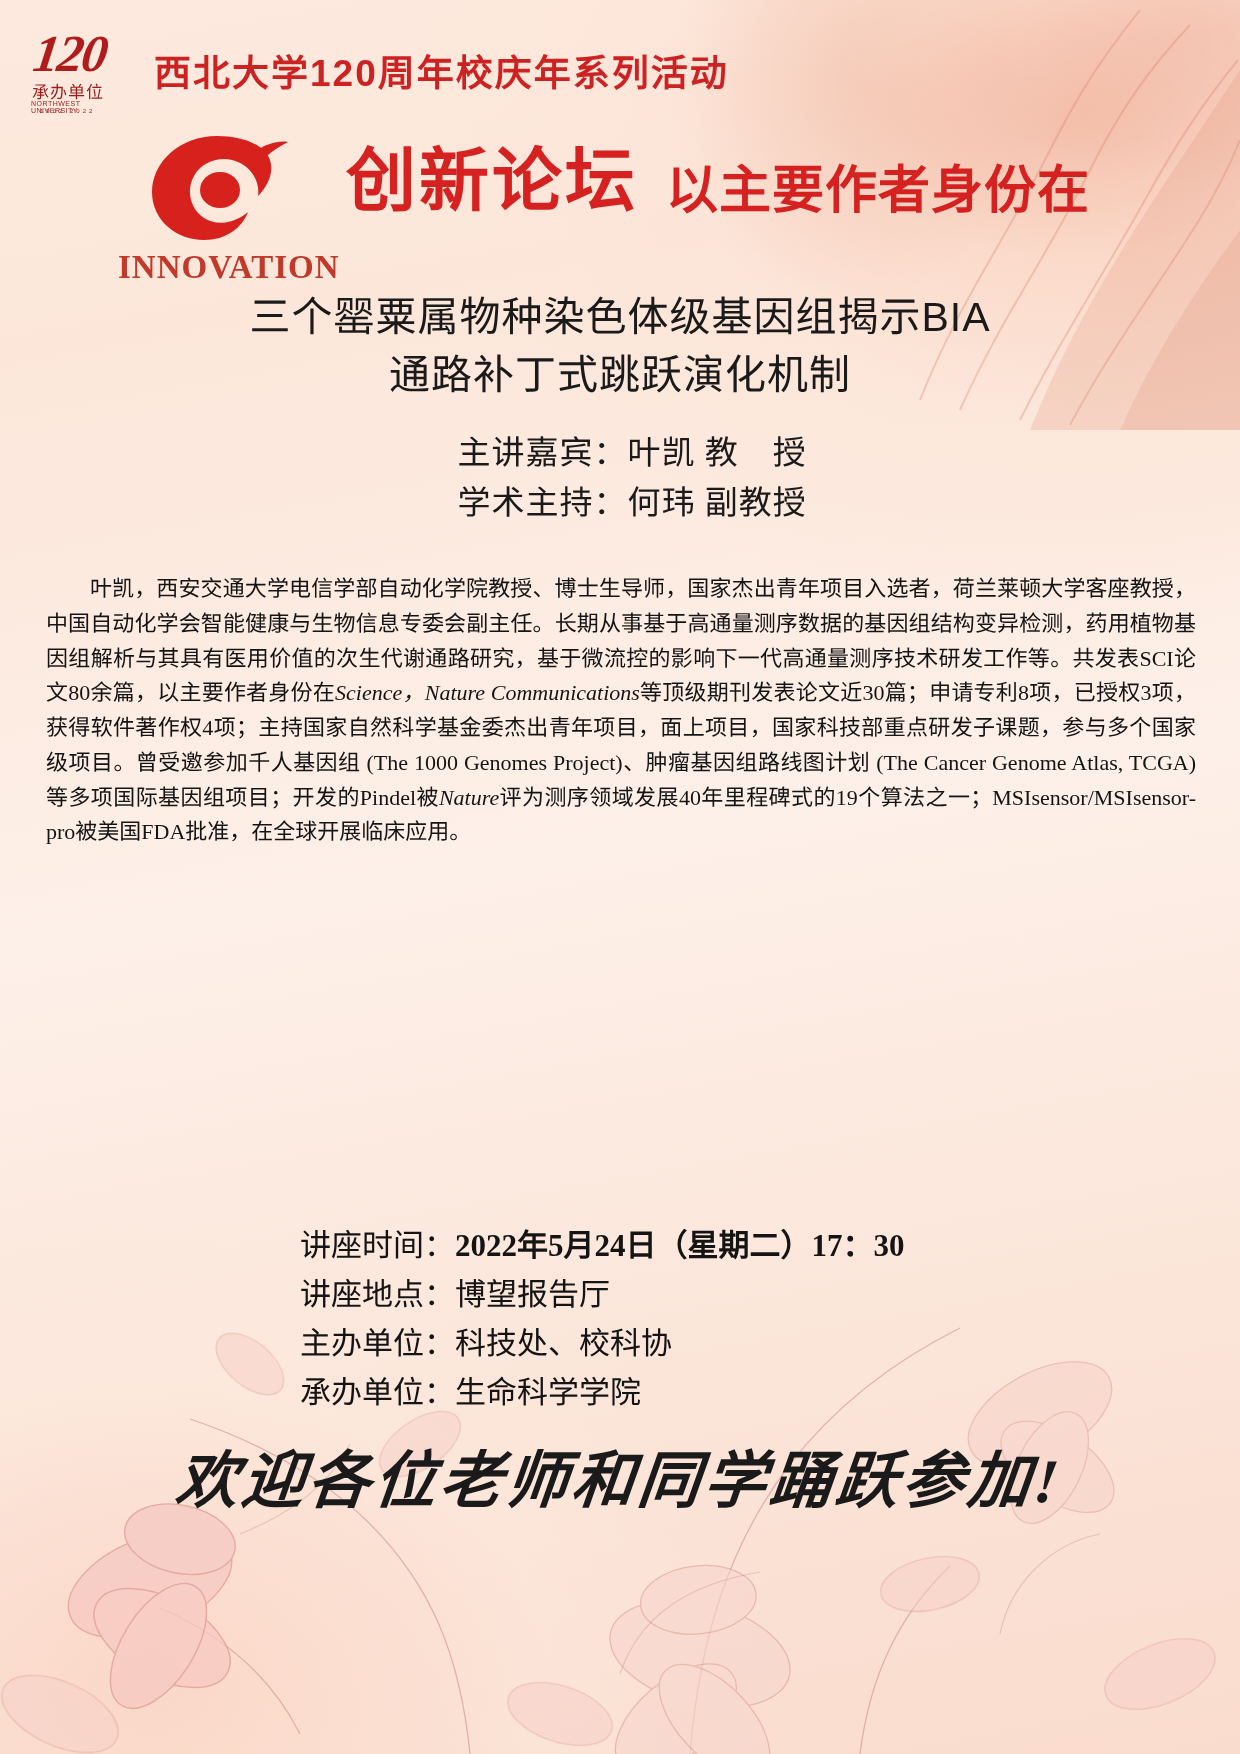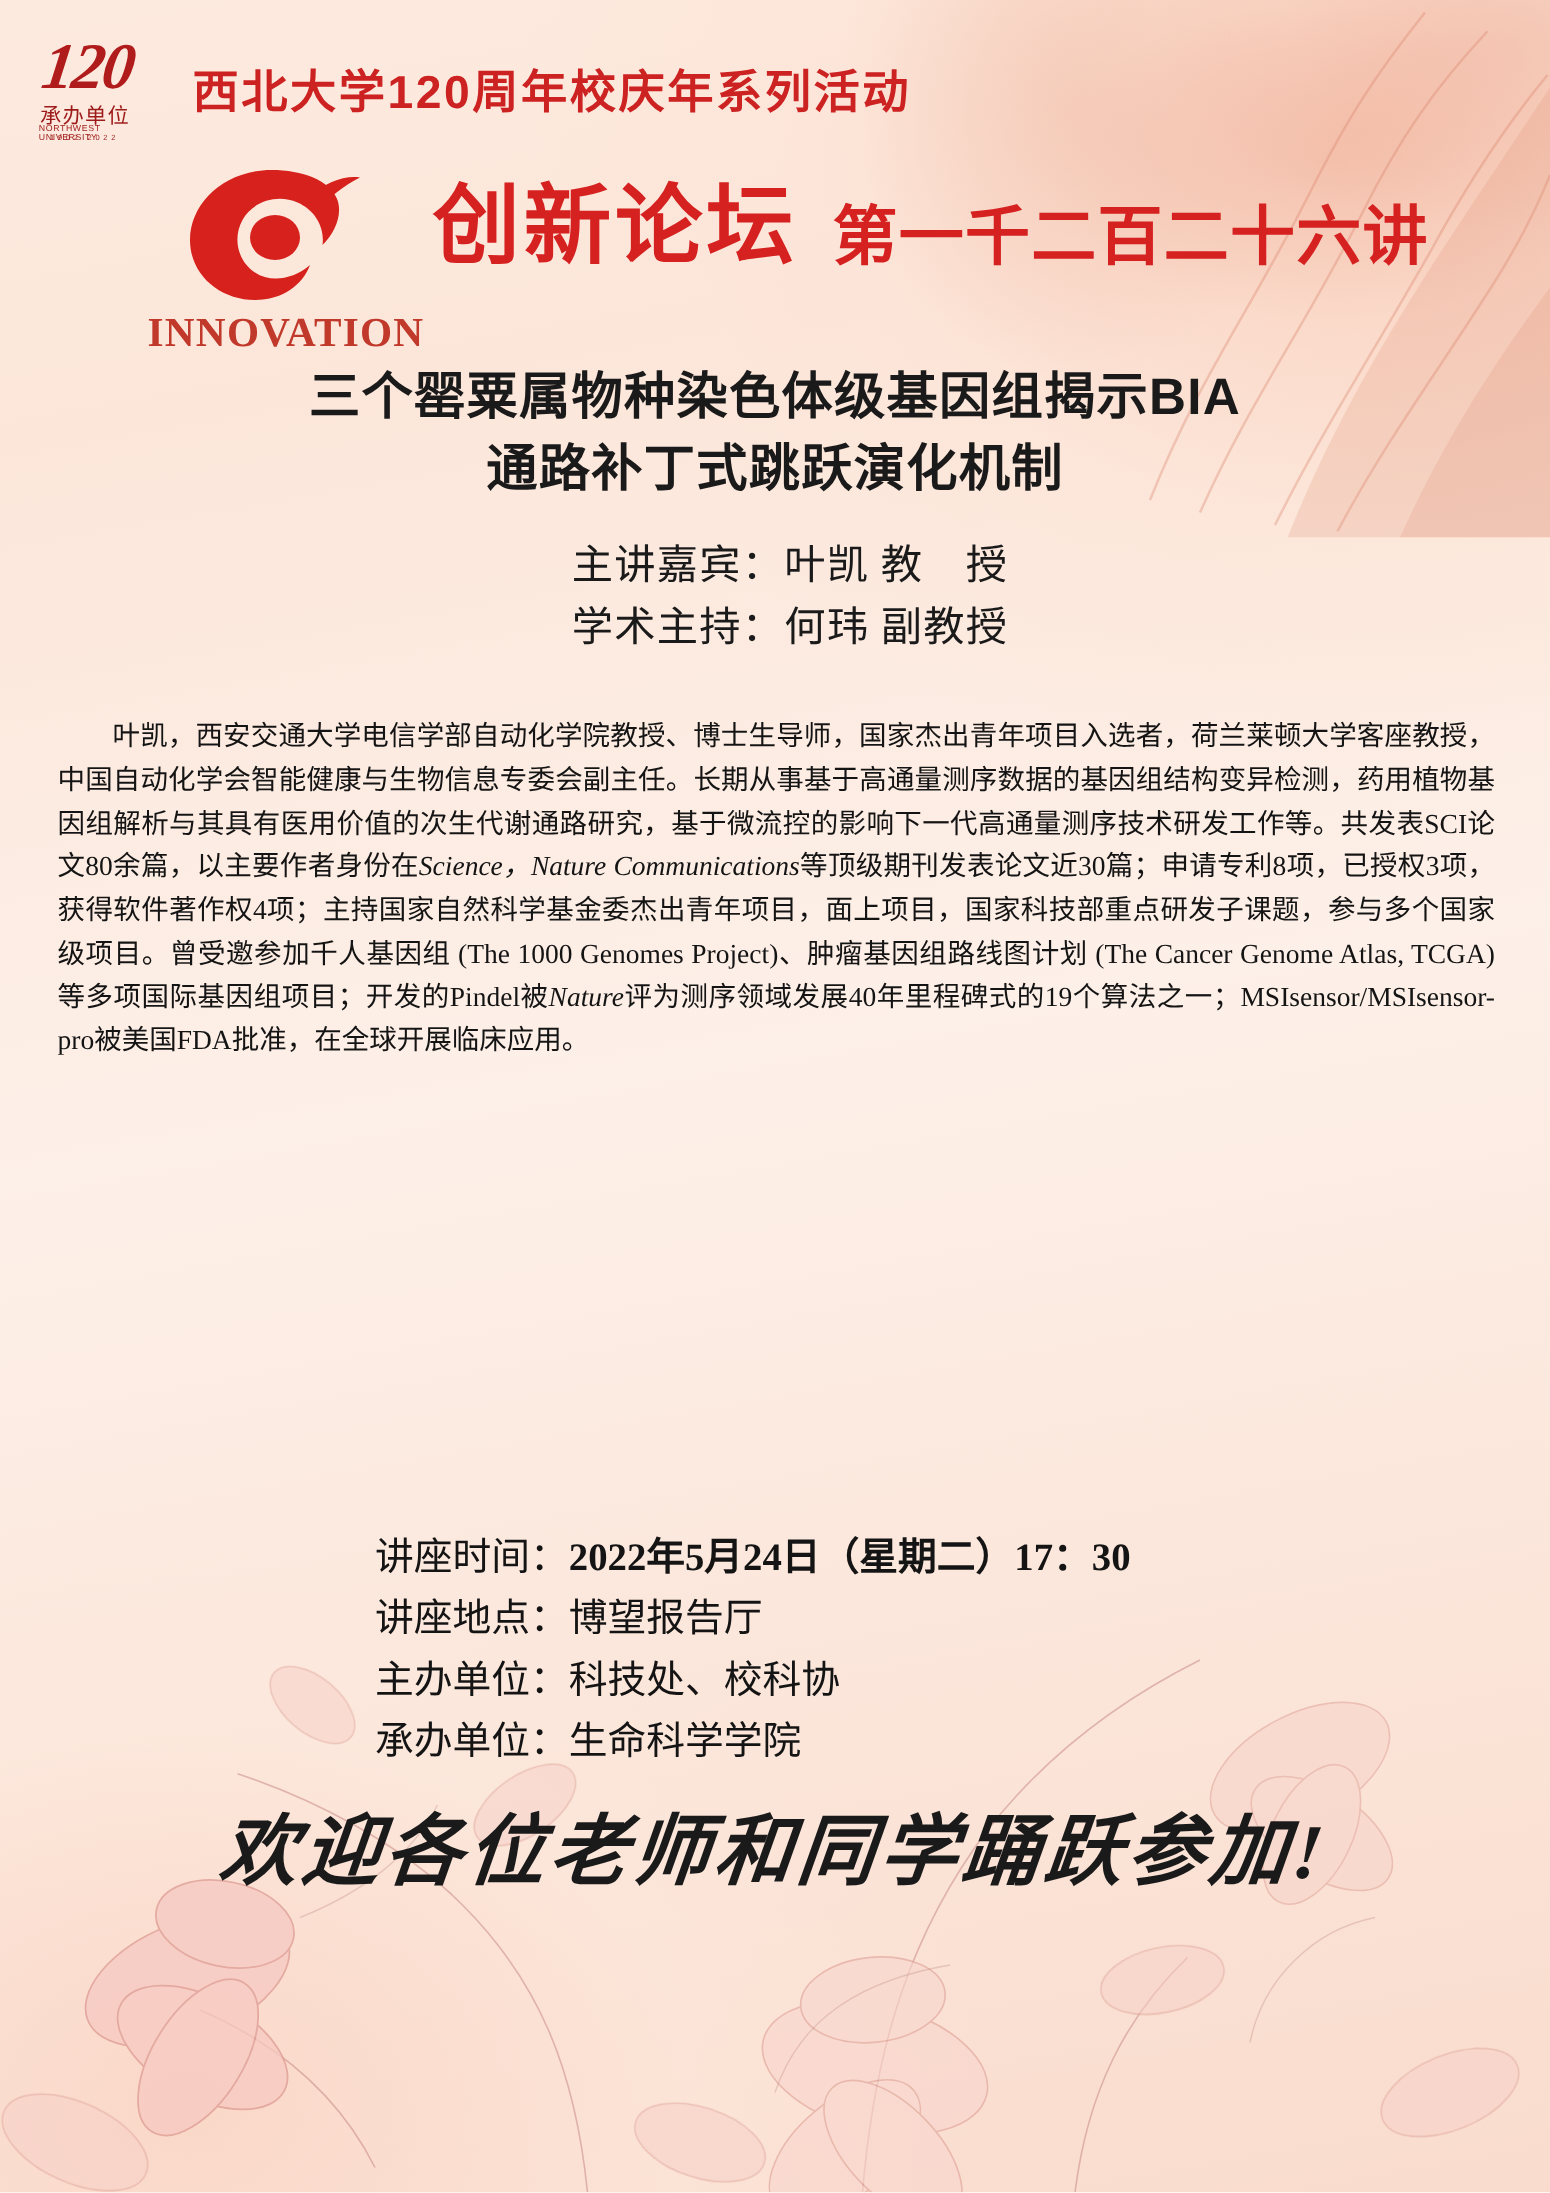--- a/index.html
+++ b/index.html
@@ -138,21 +138,21 @@
     margin-left: 10px;
     white-space: nowrap;
   }
 
   
   .talk-title {
     position: absolute;
     top: 288px; left: 0; right: 0;
     text-align: center;
     font-family: "Liberation Sans", sans-serif;
-    font-weight: 700;
+    font-weight: 400;
     font-size: 41px;
     color: #1a1a1a;
     line-height: 1.42;
     letter-spacing: 1px;
   }
 
   
   .speakers {
     position: absolute;
     top: 428px; left: 0; right: 0;
@@ -245,21 +245,21 @@
           <path d="M75 8 C 38 8, 10 34, 10 64 C 10 92, 34 112, 62 112 C 84 112, 100 100, 106 84
                    C 92 96, 74 98, 62 90 C 48 81, 44 62, 52 48 C 60 33, 80 27, 96 34
                    C 110 40, 118 54, 116 68 C 126 58, 132 44, 128 32 C 122 16, 100 8, 75 8 Z" fill="#d7211d"></path>
           <path d="M104 30 C 118 18, 134 12, 146 14 C 134 20, 120 30, 112 42 Z" fill="#d7211d"></path>
           <ellipse cx="78" cy="62" rx="20" ry="18" fill="#d7211d"></ellipse>
         </svg>
       </span>
       <div class="innovation-word">INNOVATION</div>
     </div>
     <div class="forum-name">创新论坛</div>
-    <div class="forum-session">第一千二百二十六讲</div>
+    <div class="forum-session">以主要作者身份在</div>
   </div>
 
   <div class="talk-title">
     <div>三个罂粟属物种染色体级基因组揭示BIA</div>
     <div>通路补丁式跳跃演化机制</div>
   </div>
 
   <div class="speakers">
     <div>主讲嘉宾：叶凯 教　授</div>
     <div>学术主持：何玮 副教授</div>

